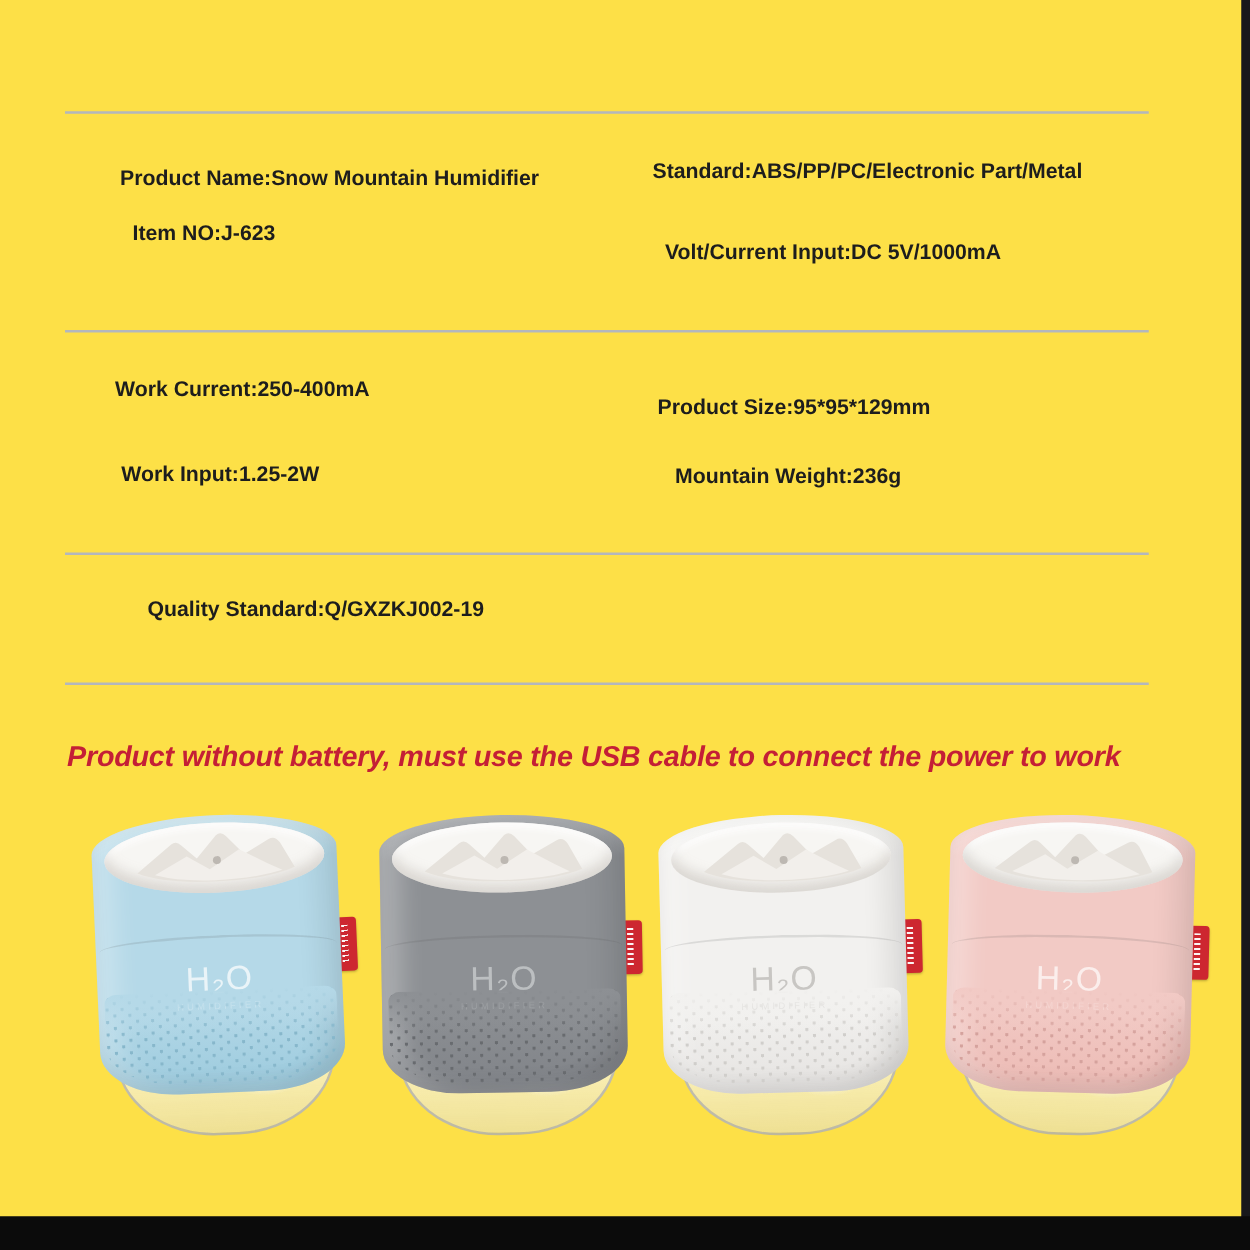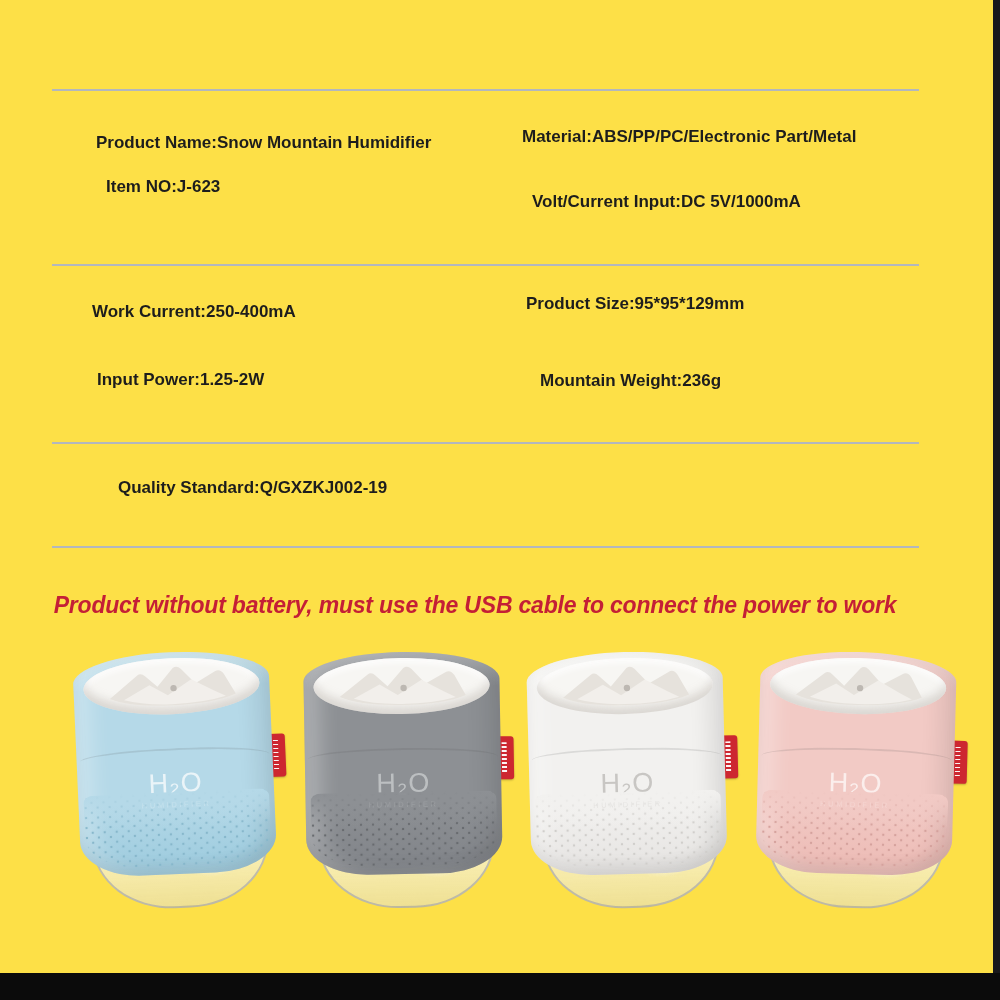--- a/index.html
+++ b/index.html
@@ -70,26 +70,26 @@
 
 <div class="page">
 
   <div>
     <div class="hline" style="top:89px"></div>
     <div class="hline" style="top:264px"></div>
     <div class="hline" style="top:442px"></div>
     <div class="hline" style="top:546px"></div>
 
     <span class="spec" style="left:96px;top:133px">Product Name:Snow Mountain Humidifier</span>
-    <span class="spec" style="left:522px;top:127px">Material:ABS/PP/PC/Electronic Part/Metal</span>
+    <span class="spec" style="left:522px;top:127px">Standard:ABS/PP/PC/Electronic Part/Metal</span>
     <span class="spec" style="left:106px;top:177px">Item NO:J-623</span>
     <span class="spec" style="left:532px;top:192px">Volt/Current Input:DC 5V/1000mA</span>
     <span class="spec" style="left:92px;top:302px">Work Current:250-400mA</span>
-    <span class="spec" style="left:526px;top:294px">Product Size:95*95*129mm</span>
-    <span class="spec" style="left:97px;top:370px">Input Power:1.25-2W</span>
+    <span class="spec" style="left:526px;top:316px">Product Size:95*95*129mm</span>
+    <span class="spec" style="left:97px;top:370px">Work Input:1.25-2W</span>
     <span class="spec" style="left:540px;top:371px">Mountain Weight:236g</span>
     <span class="spec" style="left:118px;top:478px">Quality Standard:Q/GXZKJ002-19</span>
   </div>
 
   <div class="warning">Product without battery, must use the USB cable to connect the power to work</div>
 
   <div class="products">
 
     <div class="humi" style="left: 82px; --tilt: -2.5deg; --body: #b5d9e8; --body-dark: #9bcadd; --rim: #cfe8f1; --dots: #87b7cb; --label: #eaf4f8;">
       <div class="tank"></div>

